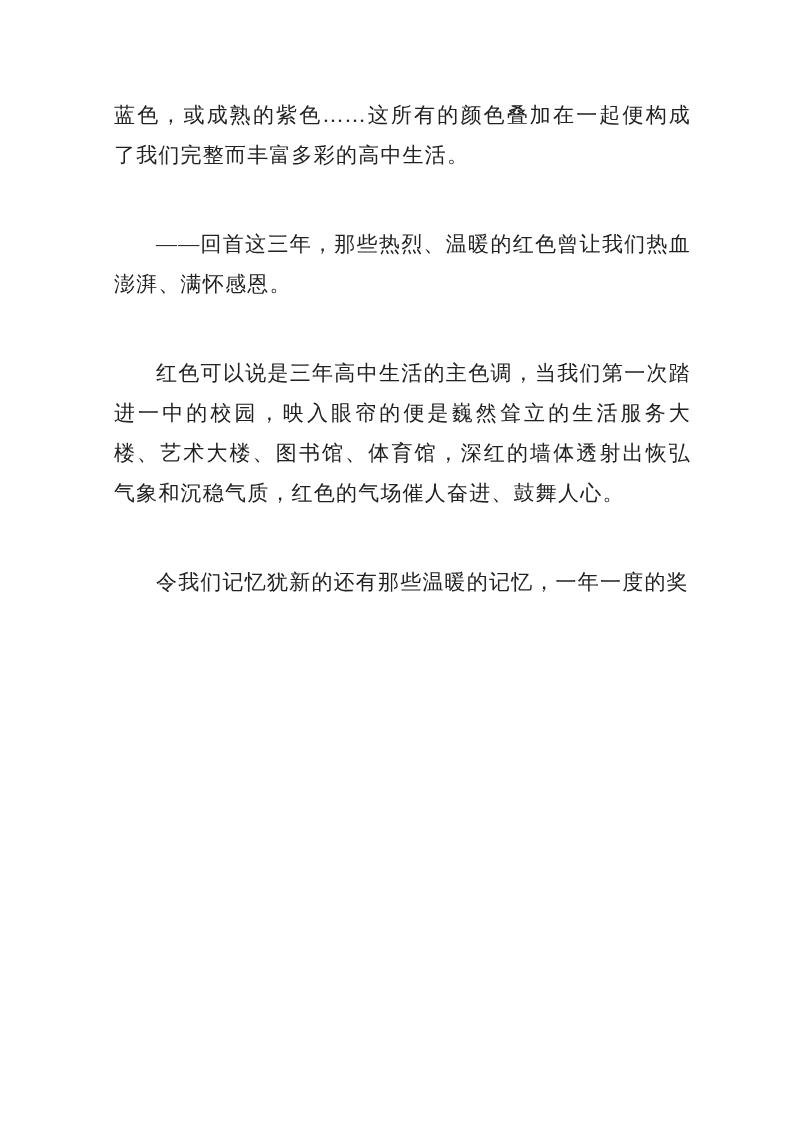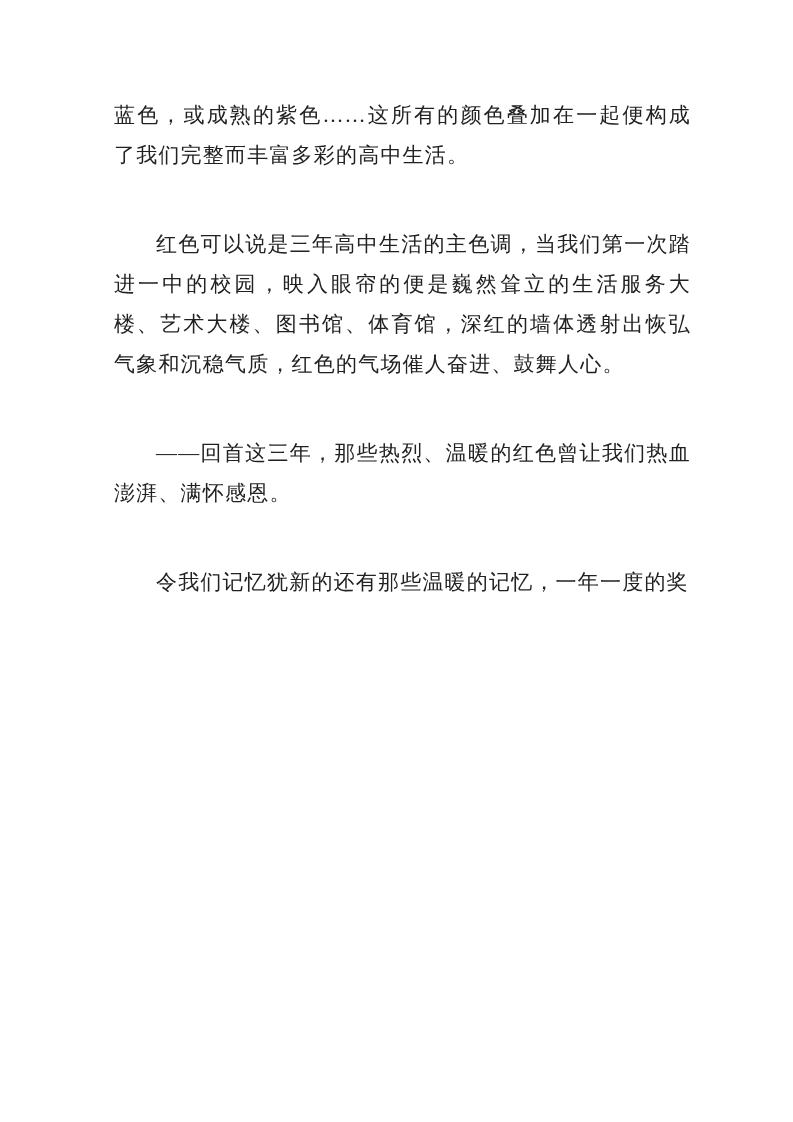--- a/index.html
+++ b/index.html
@@ -40,17 +40,17 @@
   .doc-body p.para.indent {
     text-indent: 2em;
   }
 </style>
 </head>
 <body>
 
 <div class="page" style="background: rgb(255, 255, 255);">
   <div class="doc-body" style="color: rgb(33, 33, 33);">
       <p class="para">蓝色，或成熟的紫色……这所有的颜色叠加在一起便构成了我们完整而丰富多彩的高中生活。</p>
+      <p class="para indent">——回首这三年，那些热烈、温暖的红色曾让我们热血澎湃、满怀感恩。</p>
       <p class="para indent">红色可以说是三年高中生活的主色调，当我们第一次踏进一中的校园，映入眼帘的便是巍然耸立的生活服务大楼、艺术大楼、图书馆、体育馆，深红的墙体透射出恢弘气象和沉稳气质，红色的气场催人奋进、鼓舞人心。</p>
-      <p class="para indent">——回首这三年，那些热烈、温暖的红色曾让我们热血澎湃、满怀感恩。</p>
       <p class="para indent">令我们记忆犹新的还有那些温暖的记忆，一年一度的奖</p>
     </div>
 </div>
 
 </body></html>

